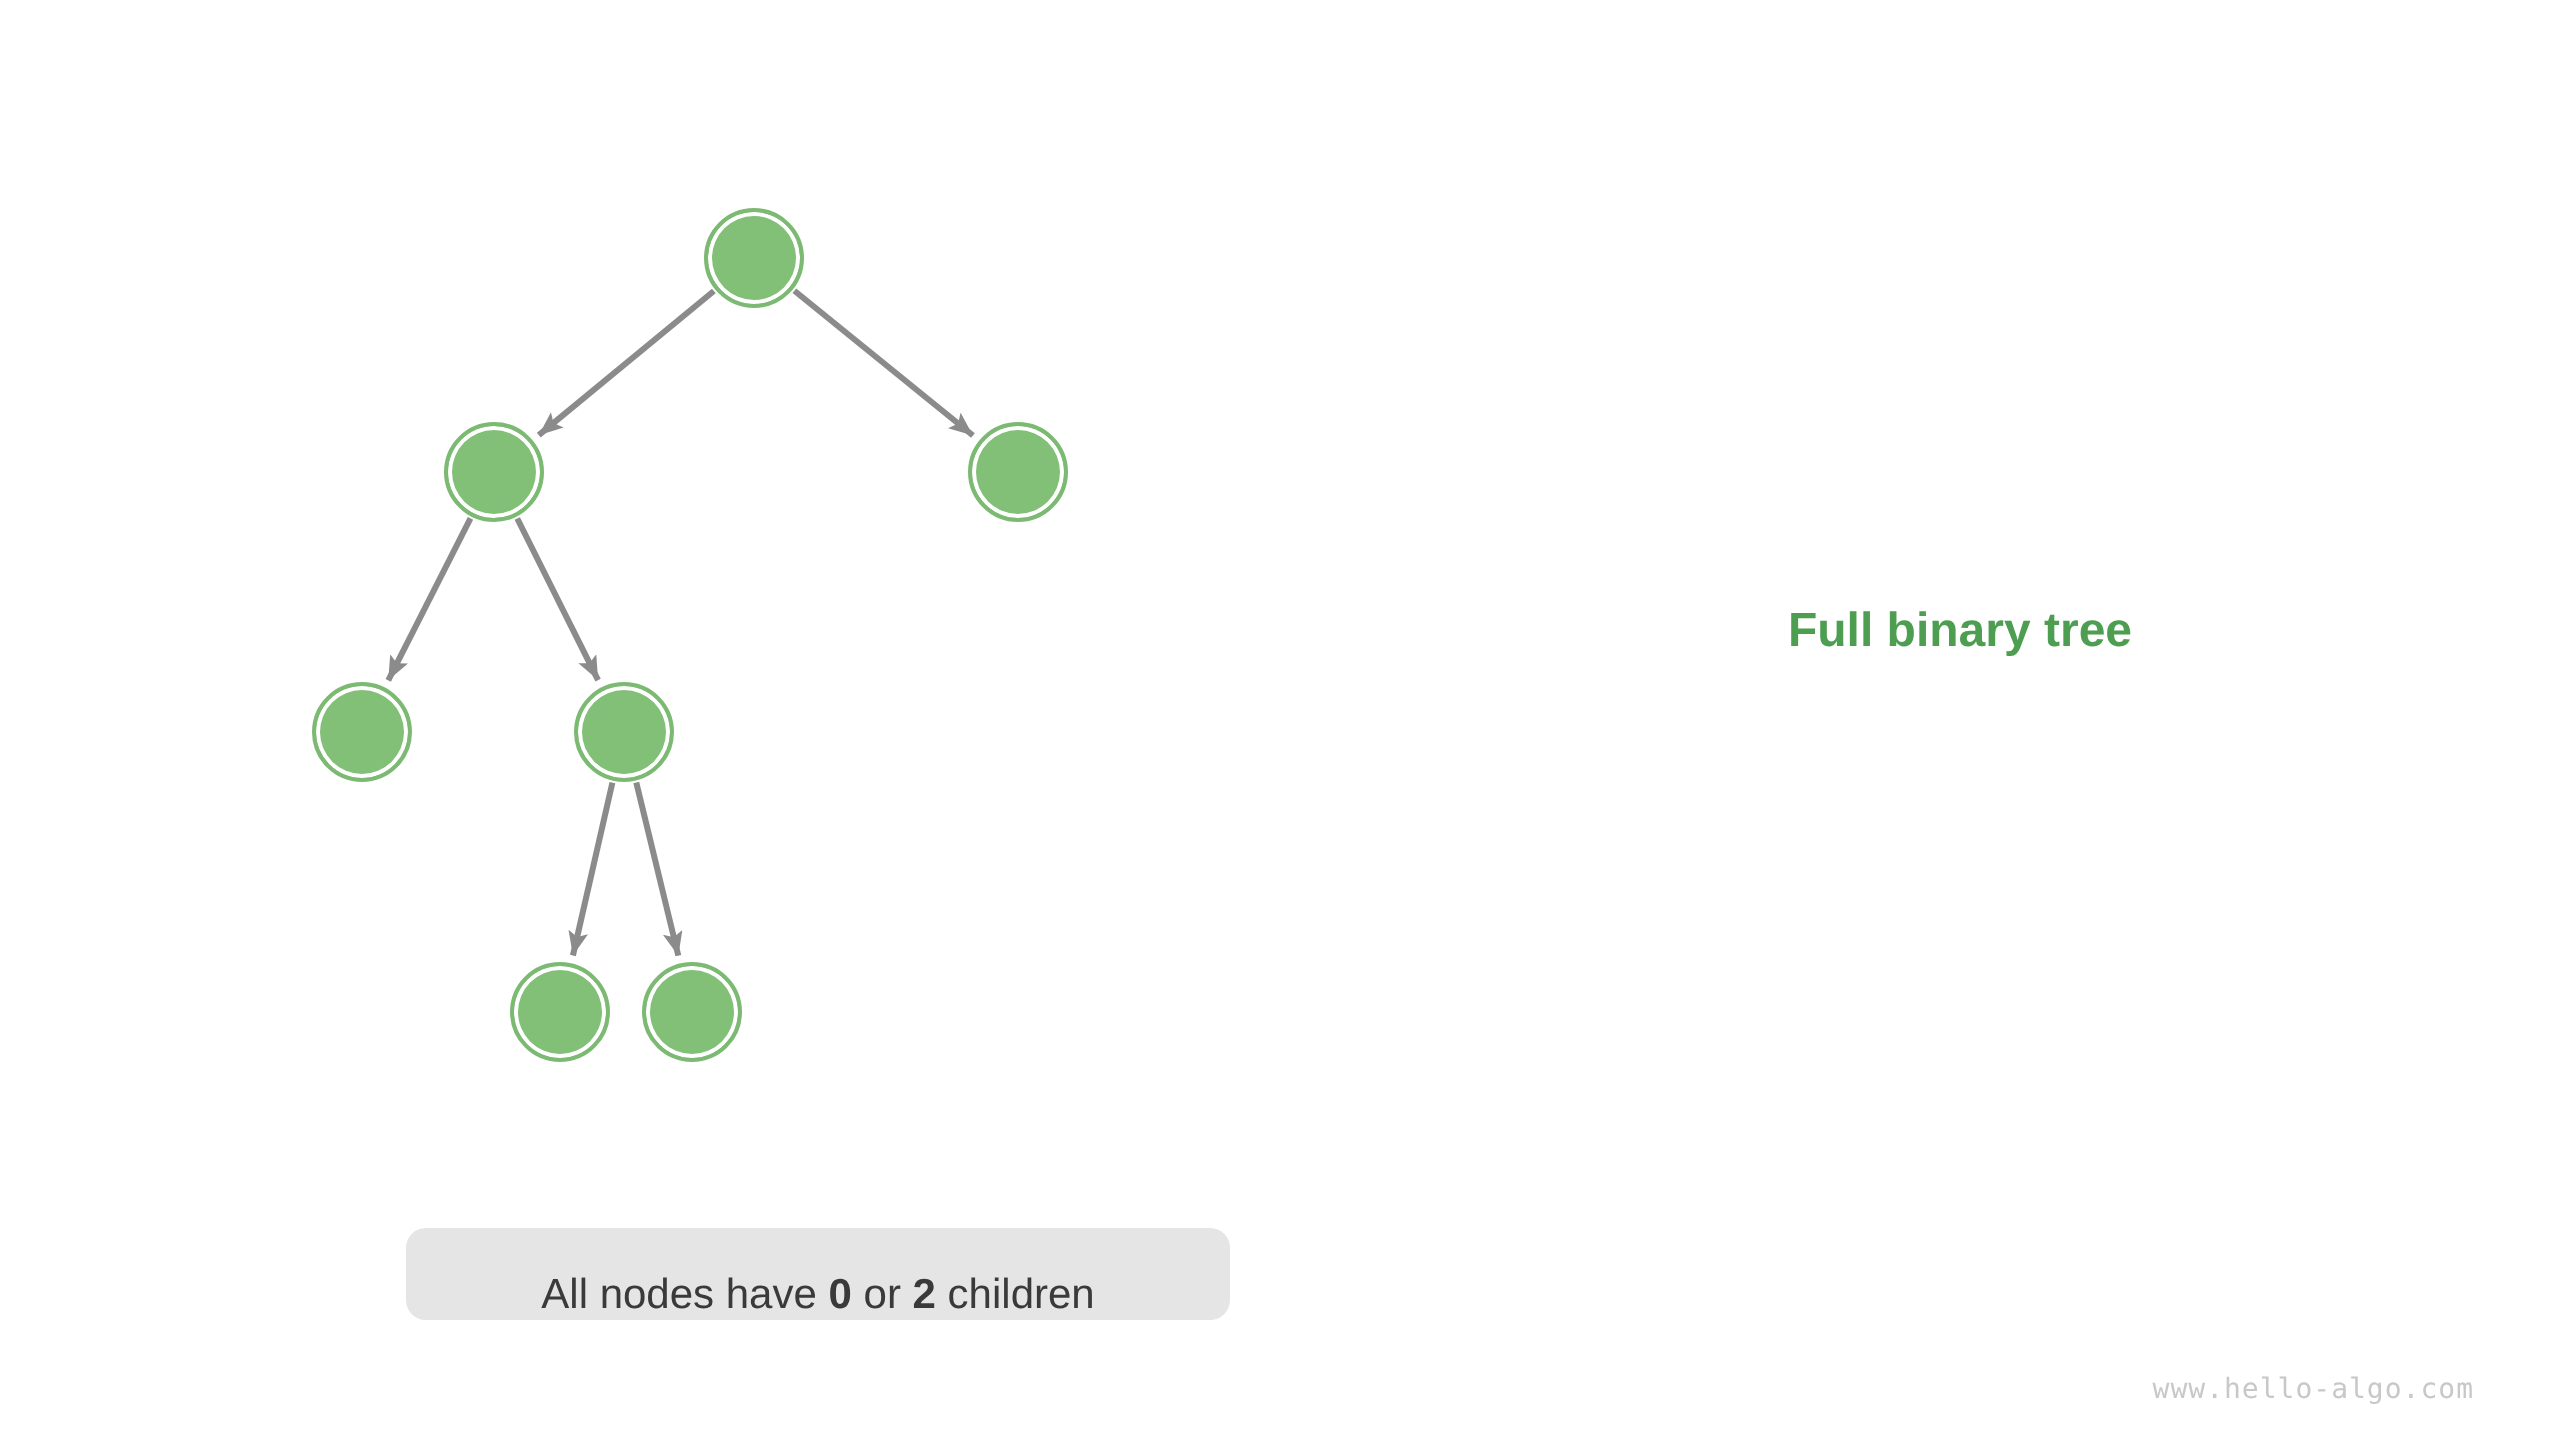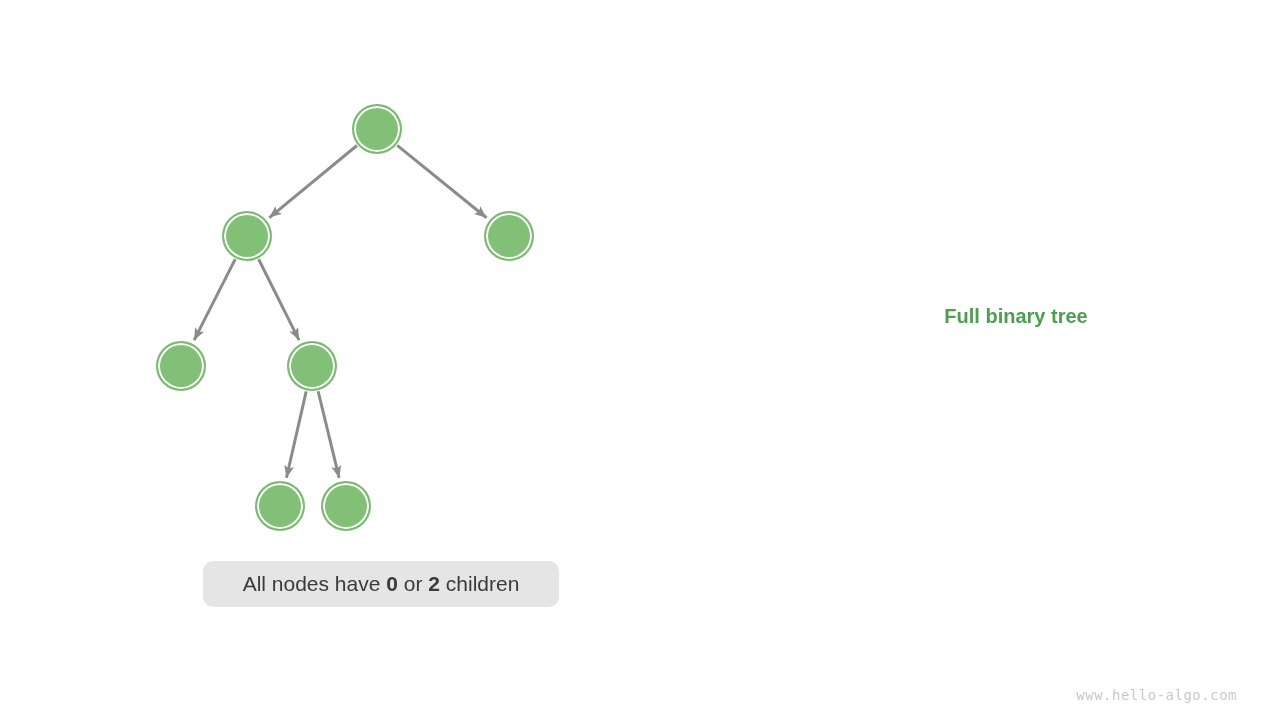--- a/index.html
+++ b/index.html
@@ -18,35 +18,35 @@
   .node {
     position: absolute;
     width: 50px; height: 50px;
     border-radius: 50%;
     background: var(--node-fill, #82c078);
     border: 2px solid var(--node-border, #7cba73);
     box-shadow: inset 0 0 0 2px var(--node-ring, #ffffff);
   }
   .title {
     position: absolute;
-    left: 1016px; top: 316px;
+    left: 980px; top: 316px;
     transform: translate(-50%, -50%);
-    font-size: 20px;
+    font-size: 24px;
     font-weight: bold;
     color: var(--title-color, #4d9e50);
     white-space: nowrap;
   }
   .caption {
     position: absolute;
-    left: 203px; top: 561px;
-    width: 356px; height: 46px;
+    left: 203px; top: 614px;
+    width: 412px; height: 46px;
     background: var(--caption-bg, #e5e5e5);
     border-radius: 10px;
     display: flex;
-    align-items: center;
+    align-items: flex-end;
     justify-content: center;
     font-size: 21px;
     color: var(--caption-color, #3a3a3a);
     white-space: pre;
   }
   .caption b { font-weight: bold; }
   .watermark {
     position: absolute;
     right: 43px; bottom: 17px;
     font-family: "DejaVu Sans Mono", monospace;

